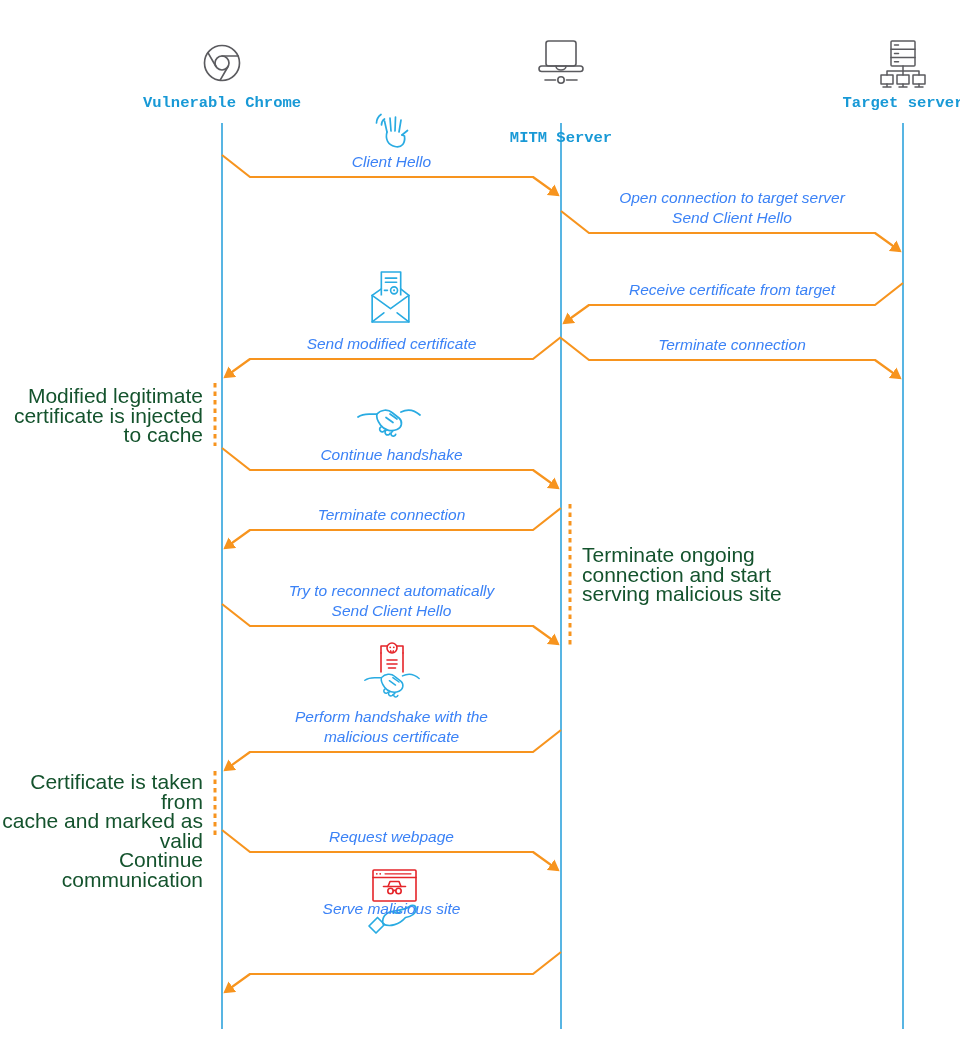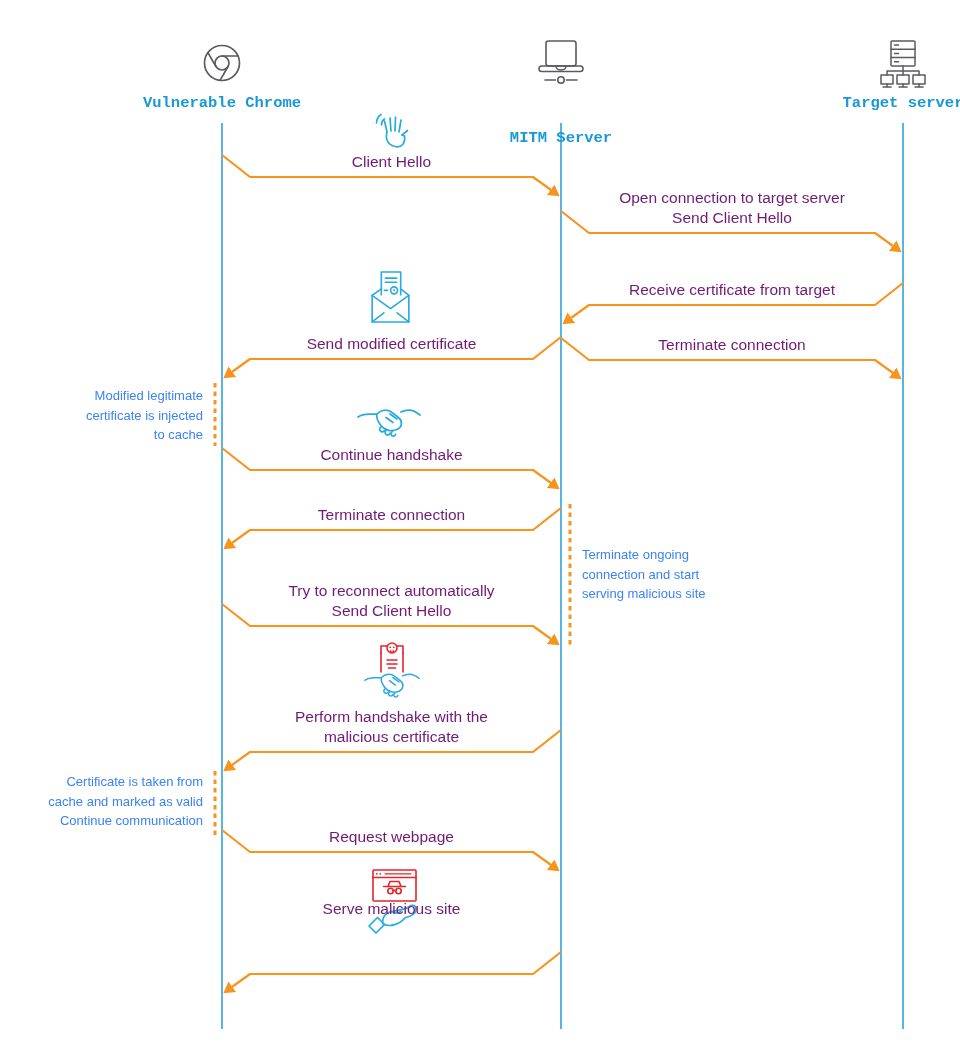--- a/index.html
+++ b/index.html
@@ -1,22 +1,22 @@
 <!DOCTYPE html>
 <html><head>
 <meta charset="utf-8">
 <style>
   html,body{margin:0;padding:0;background:#ffffff;}
   body{width:960px;height:1050px;position:relative;font-family:"Liberation Sans",sans-serif;}
   #stage{position:relative;width:960px;height:1050px;overflow:hidden;background:#fff;}
   #diagram-svg{position:absolute;left:0;top:0;}
   .icon{position:absolute;}
   .actor-label{position:absolute;transform:translateX(-50%);font-size:15.5px;font-weight:700;color:#1899d6;white-space:nowrap;font-family:Liberation Mono, monospace;}
-  .msg-label{position:absolute;transform:translate(-50%,-100%);text-align:center;font-size:15.5px;line-height:19.5px;color:#701a75;white-space:pre-line;}
-  .annotation{position:absolute;font-size:13px;line-height:19.5px;color:#3b82f6;white-space:pre-line;}
+  .msg-label{position:absolute;transform:translate(-50%,-100%);text-align:center;font-size:15.5px;line-height:19.5px;color:#3b82f6;white-space:pre-line;font-style:italic;}
+  .annotation{position:absolute;font-size:21px;line-height:19.5px;color:#14532d;white-space:pre-line;}
   .ann-left{text-align:right;}
   .ann-right{text-align:left;}
 </style>
 </head>
 <body>
 
 <div id="stage">
 
   <svg id="diagram-svg" width="960" height="1050">
       <defs>

